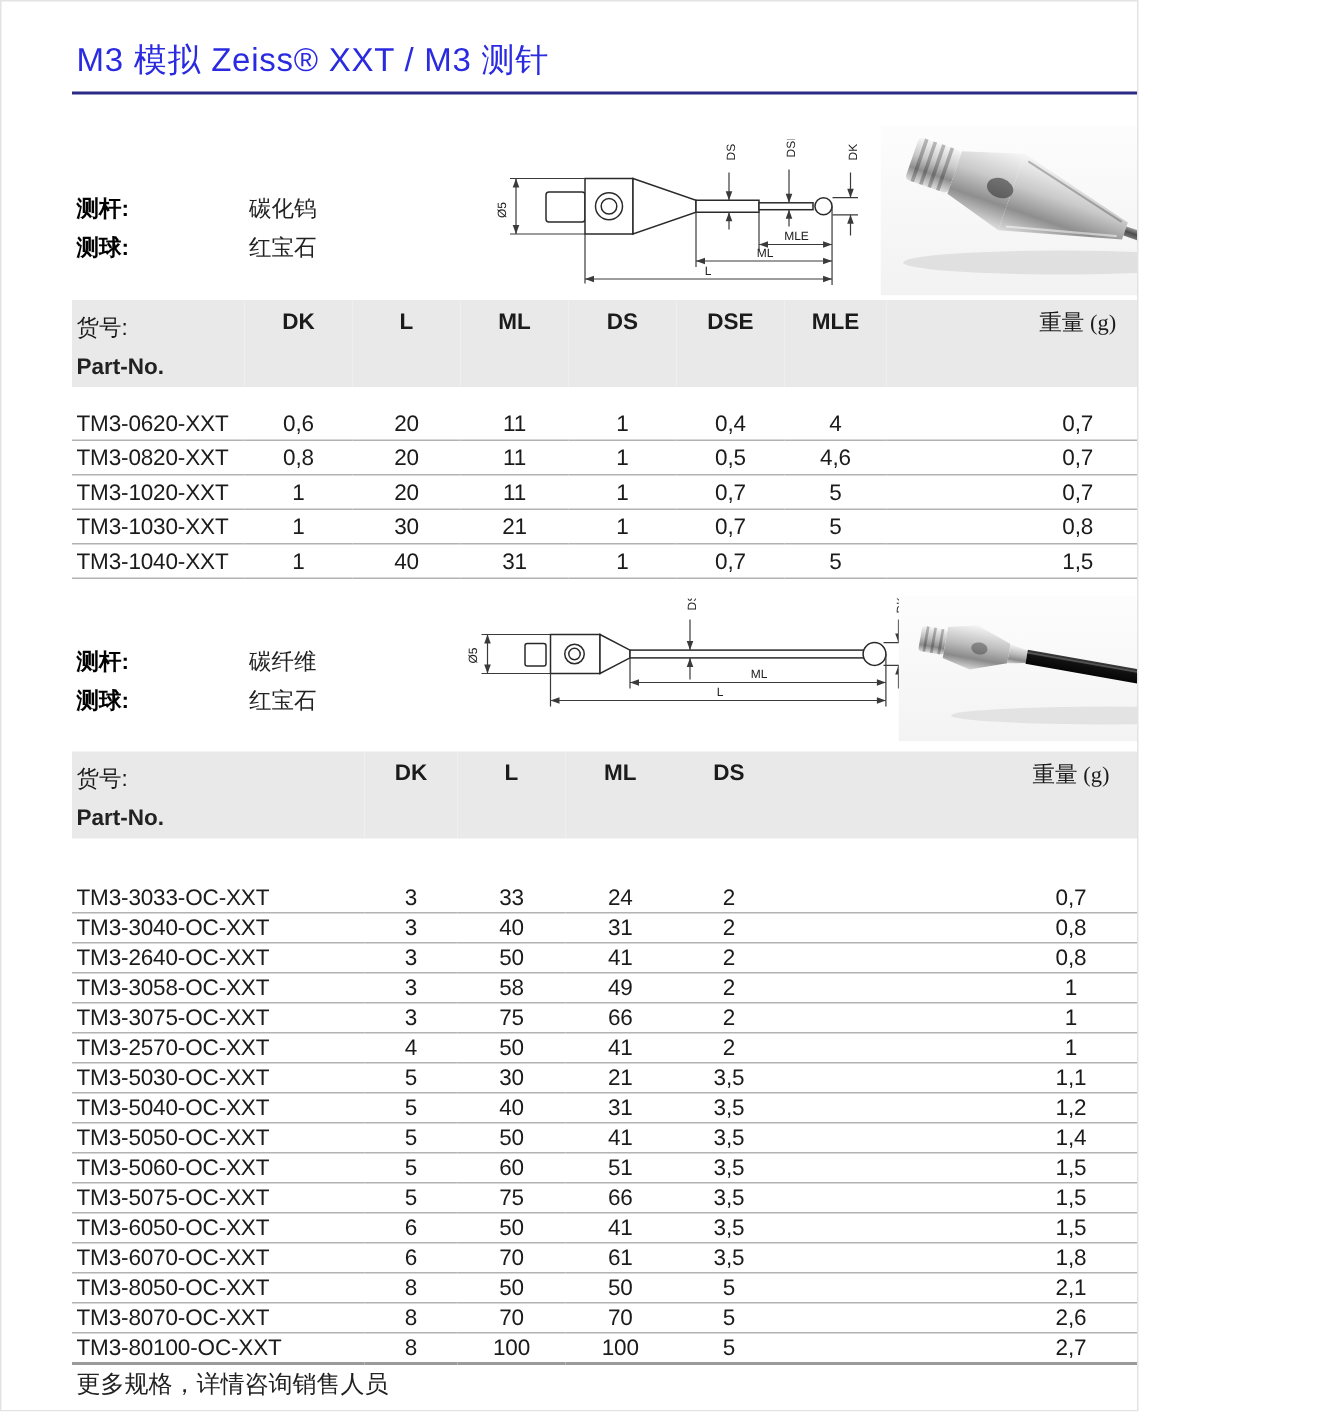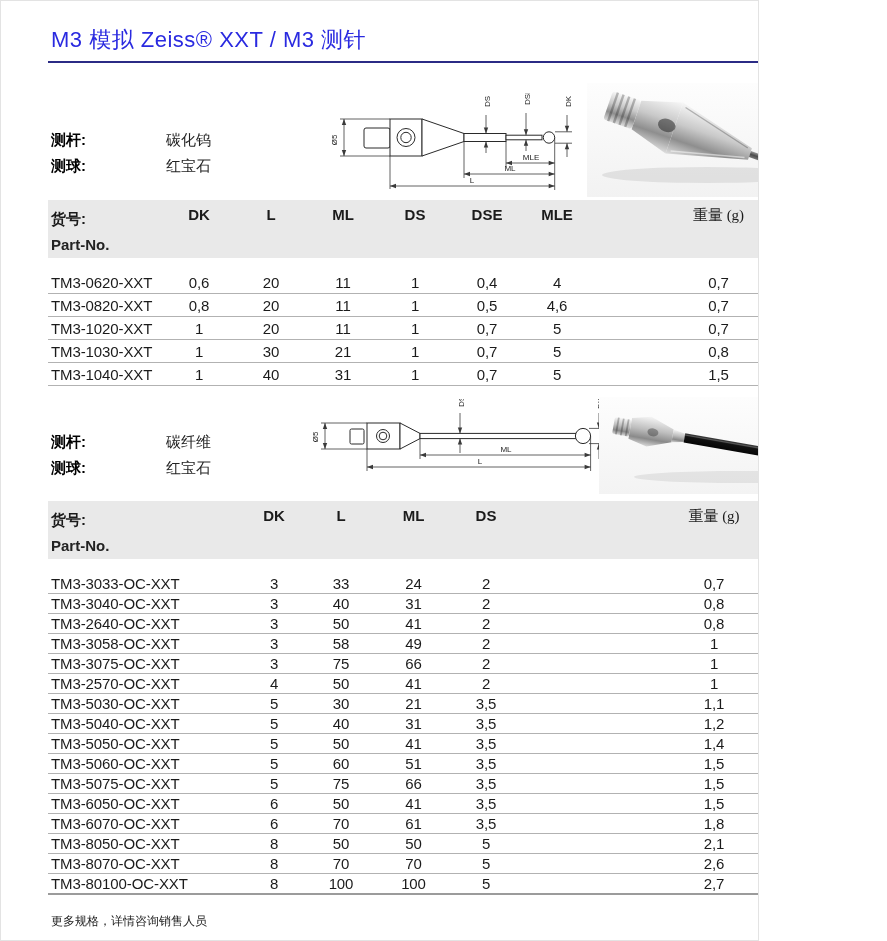--- a/index.html
+++ b/index.html
@@ -29,35 +29,35 @@
 
   table.tbl{
     position:absolute;left:47px;width:798px;border-collapse:collapse;table-layout:fixed;
     font-size:15px;color:#1b1b1b;
   }
   .t1{top:199px;} .t2{top:500px;}
   thead th{background:#e9e9e9;vertical-align:top;padding:6px 0 0 0;font-size:15px;font-weight:bold;text-align:center;}
   .t1 thead th{height:47px;} 
   .t2 thead th{height:42px;} 
   th.part-h{text-align:left;padding-left:3px;}
-  th.part-h .l1{font-weight:bold;line-height:26px;}
+  th.part-h .l1{font-weight:normal;line-height:26px;}
   th.part-h .l2{font-weight:bold;line-height:26px;color:#222;}
   th.weight{font-weight:normal;font-family:"Liberation Serif","DejaVu Serif",serif;font-size:15px;}
   tbody td{
     text-align:center;vertical-align:middle;border-bottom:1px solid #b2b2b2;
     height:22px;padding:0;letter-spacing:-0.1px;
   }
   .t2 tbody td{height:19px;}
   tbody td.part{text-align:left;padding-left:3px;}
   .t1 tbody tr:first-child td{padding-top:13px;}
-  .t2 tbody tr:first-child td{padding-top:15px;}
+  .t2 tbody tr:first-child td{padding-top:30px;}
   .t2 tbody tr:last-child td{border-bottom:2px solid #9b9b9b;}
   .t2 th.weight,.t2 tbody td:last-child{padding-left:60px;}
 
-  .footer{position:absolute;left:50px;top:912px;font-size:12px;color:#222;}
+  .footer{position:absolute;left:50px;top:912px;font-size:16px;color:#222;}
 
   .dim-text{font-size:8px;fill:#222;}
   .dim-line{stroke:#3a3a3a;stroke-width:.8;fill:none;}
   .part-line{stroke:#2a2a2a;stroke-width:1;fill:#fff;}
   .arrow{fill:#3a3a3a;}
 </style>
 </head>
 <body>
 
 <div class="page">

